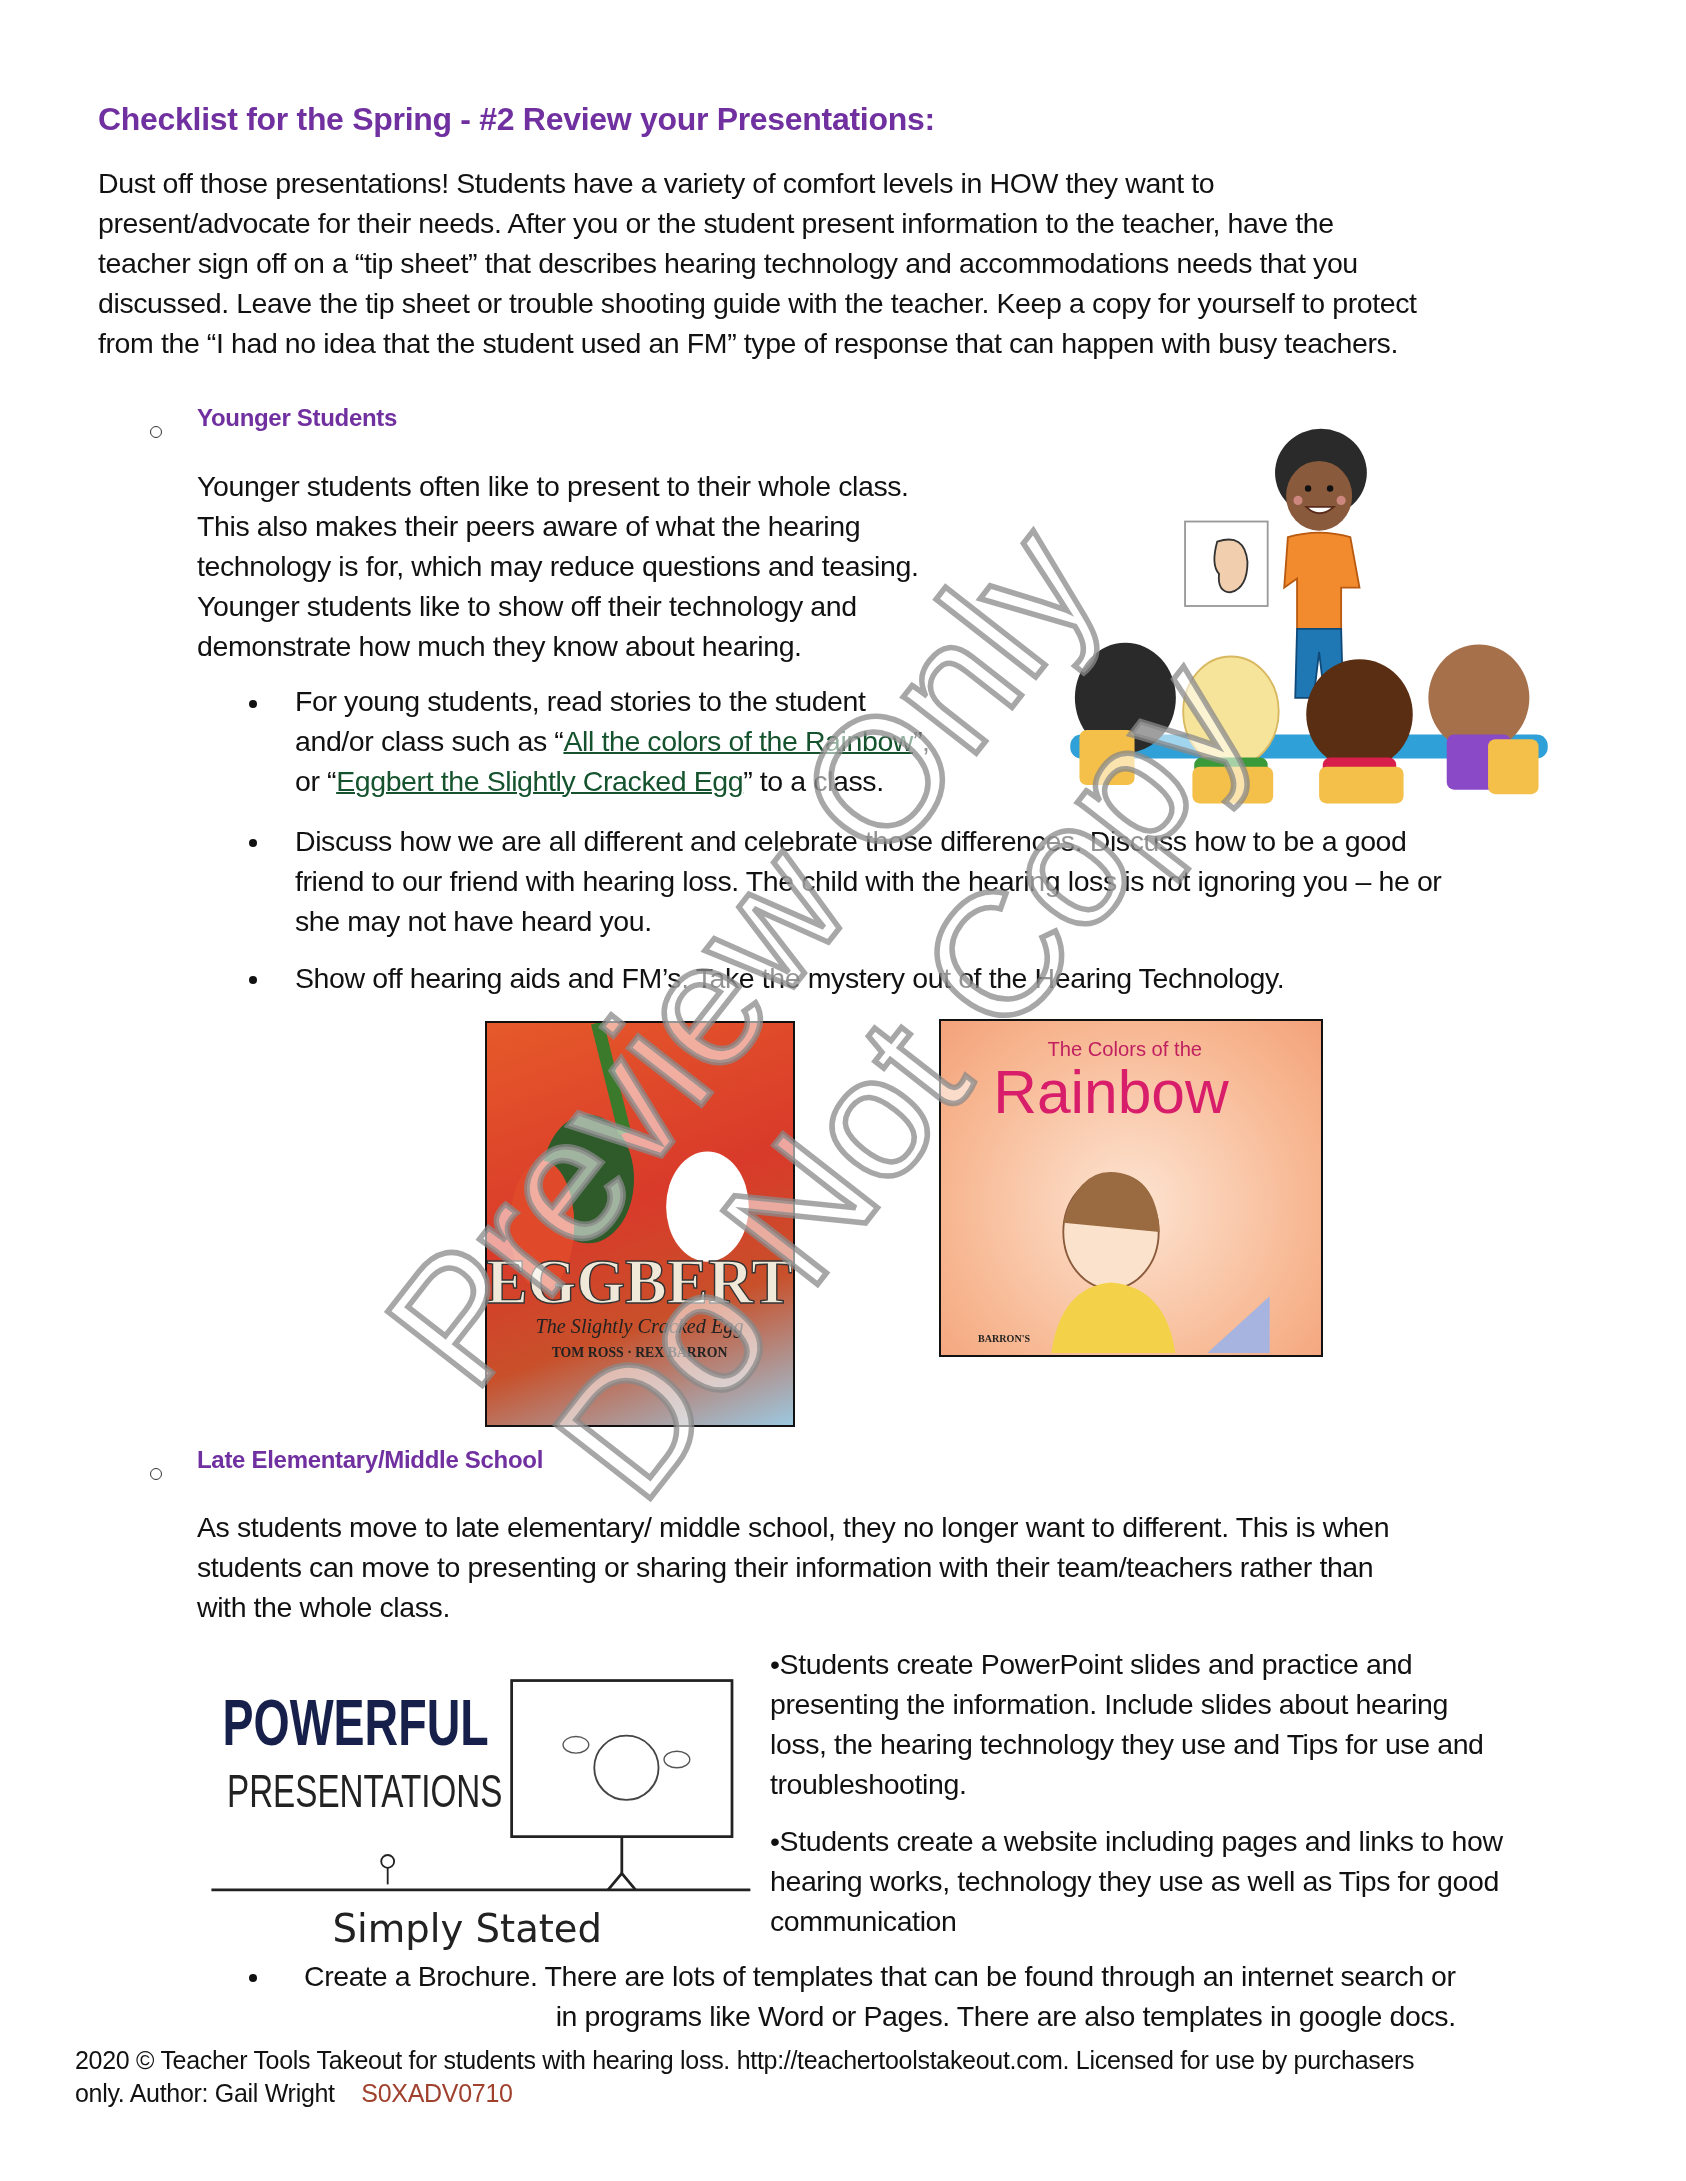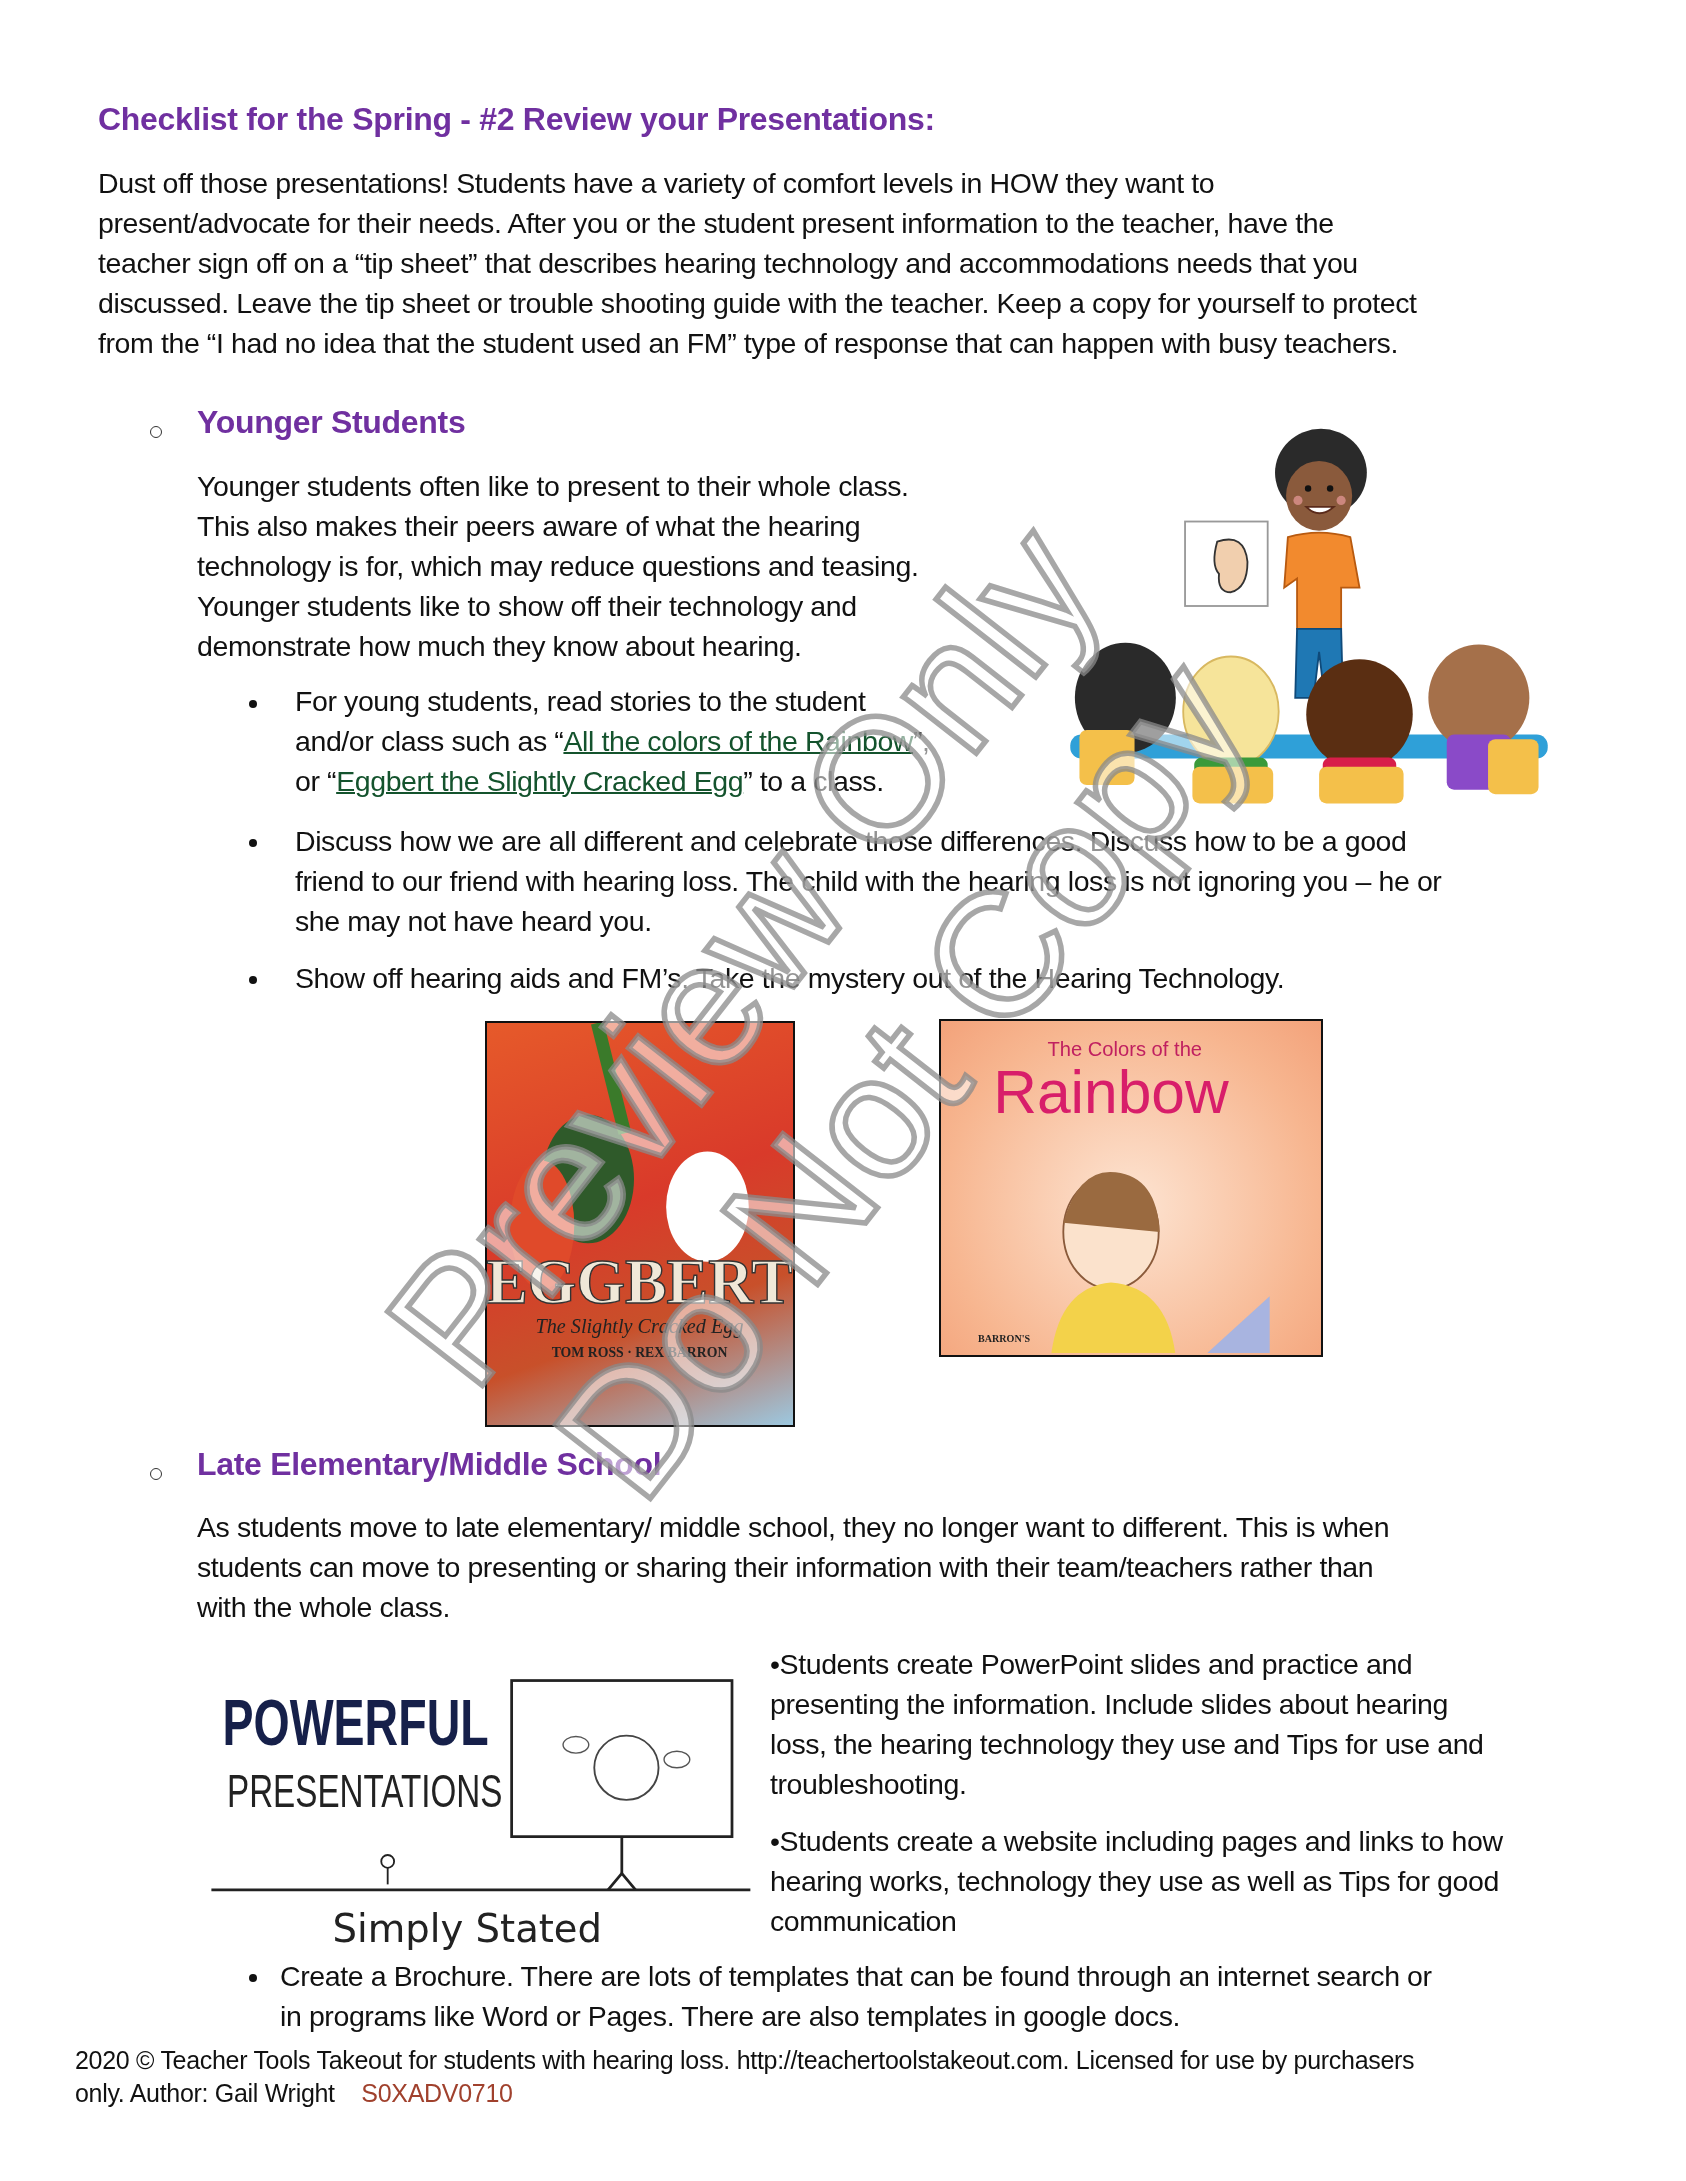--- a/index.html
+++ b/index.html
@@ -3,21 +3,21 @@
 <meta charset="utf-8">
 <style>
   html, body { margin: 0; padding: 0; background: #ffffff; }
   body { width: 1686px; height: 2182px; position: relative; overflow: hidden;
          font-family: "Liberation Sans", "DejaVu Sans", sans-serif; color: #111; }
   .abs { position: absolute; }
   .title { left: 98px; top: 101px; font-size: 32px; font-weight: bold; color: #7030A0; letter-spacing: -0.3px; white-space: nowrap; }
   .para { font-size: 28.5px; line-height: 40px; color: #111; letter-spacing: -0.4px; }
   .para p { margin: 0; white-space: nowrap; }
   .intro { left: 98px; top: 163px; }
-  .sub-heading { font-size: 32px; font-weight: bold; color: #7030A0; letter-spacing: -0.3px; white-space: nowrap; }
+  .sub-heading { font-size: 24px; font-weight: bold; color: #7030A0; letter-spacing: -0.3px; white-space: nowrap; }
   .circle-bullet { width: 10px; height: 10px; border: 1.8px solid #333; border-radius: 50%; }
   .dot-bullet { width: 8.3px; height: 8.3px; background: #111; border-radius: 50%; }
   a.link { color: #14532d; text-decoration: underline; text-decoration-thickness: 1.8px; }
   .code { color: #A0412D; }
   .footer { left: 75px; top: 2044px; font-size: 25px; line-height: 33px; color: #111; letter-spacing: -0.3px; }
   .footer p { margin: 0; white-space: nowrap; }
   .book { border: 2.8px solid #111; box-sizing: border-box; overflow: hidden; }
   .watermark { left: 0; top: 0; width: 1686px; height: 2182px; pointer-events: none; }
 </style>
 </head>
@@ -150,21 +150,21 @@
   <p>loss, the hearing technology they use and Tips for use and</p>
   <p>troubleshooting.</p>
 </div>
 <div class="abs para" style="left:770px; top:1821px;">
   <p><span>•</span><span>Students create a website including pages and links to how</span></p>
   <p>hearing works, technology they use as well as Tips for good</p>
   <p>communication</p>
 </div>
 
 <div class="abs dot-bullet" style="left:249px; top:1974px;"></div>
-<div class="abs para" style="left:280px; top:1956px;">
+<div class="abs para" style="left:304px; top:1956px;text-align:right;">
   <p>Create a Brochure.  There are lots of templates that can be found through an internet search or</p>
   <p>in programs like Word or Pages.  There are also templates in google docs.</p>
 </div>
 
 <div class="abs footer">
   <p>2020 © Teacher Tools Takeout for students with hearing loss. http://teachertoolstakeout.com. Licensed for use by purchasers</p>
   <p><span>only. Author: Gail Wright</span>&nbsp;&nbsp;&nbsp;&nbsp;<span class="code">S0XADV0710</span></p>
 </div>
 
 <svg class="abs watermark" width="1686" height="2182" viewBox="0 0 1836 2376">

